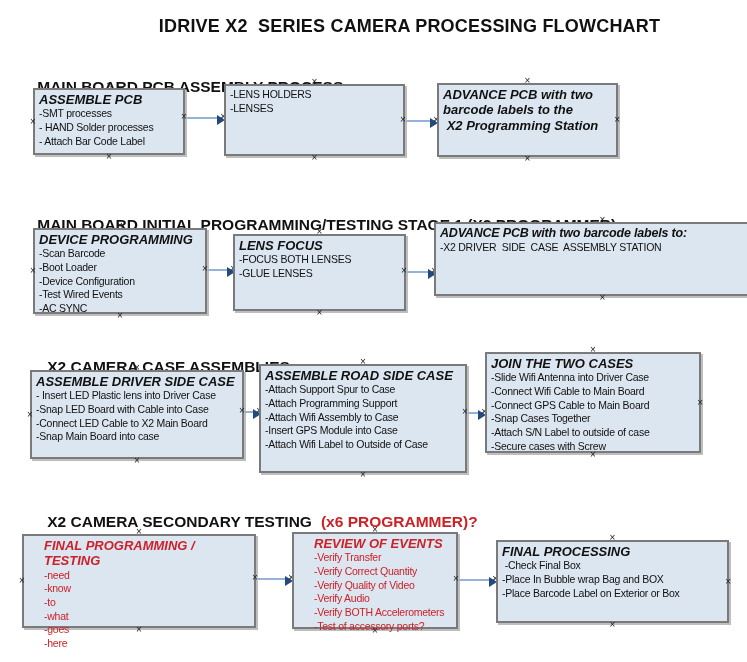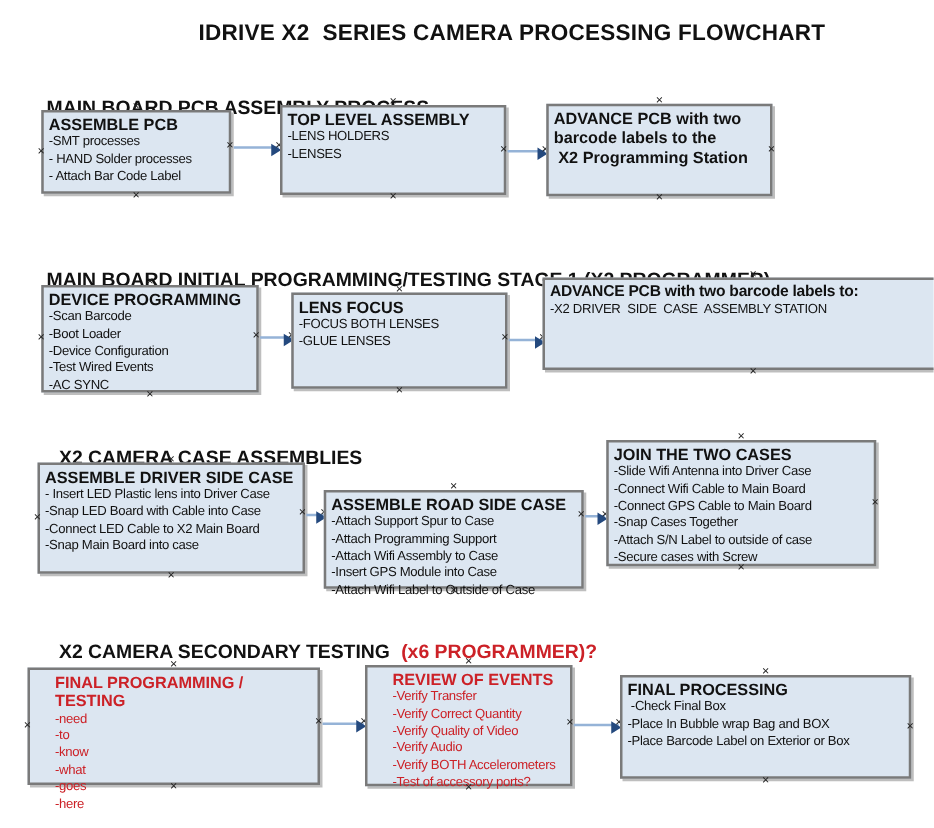--- a/index.html
+++ b/index.html
@@ -19,21 +19,21 @@
   .sec-heading .red-part { color:var(--red_text,#cc2127); margin-left:9px; }
 
   .vbox {
     position:absolute; box-sizing:border-box;
     background:var(--box_fill,#dce6f1);
     border:2px solid var(--box_border,#7a7a7a);
     box-shadow:2px 2px 0 rgba(110,110,110,0.45);
     padding:2px 3px 0 4px;
   }
   .box-title {
-    font-size:13px; font-weight:bold; line-height:1.18; white-space:pre-wrap;
+    font-size:13px; font-weight:bold; line-height:1.18; white-space:pre-wrap;font-style:italic;
   }
   .box-title.tight { font-size:12.5px; white-space:nowrap; letter-spacing:-0.2px; }
   .box-line {
     font-size:10.5px; line-height:1.3; white-space:pre-wrap; letter-spacing:-0.25px;
   }
   .vbox.red .box-title, .vbox.red .box-line { color:var(--red_text,#cc2127);padding-left:16px; }
 
   
   .vbox::before {
     content:"\00d7"; position:absolute; top:-9px; left:50%; transform:translateX(-50%);
@@ -73,21 +73,20 @@
     <div class="box-line">-SMT processes</div>
     <div class="box-line">- HAND Solder processes</div>
     <div class="box-line">- Attach Bar Code Label</div>
   </div>
 
   <div class="arrow" style="left:187px;top:117px;width:36px">
     <span class="head"></span>
   </div>
 
   <div class="vbox" style="left:224px;top:84px;width:181px;height:72px">
-    <div class="box-title">TOP LEVEL ASSEMBLY</div>
     <div class="box-line">-LENS HOLDERS</div>
     <div class="box-line">-LENSES</div>
   </div>
 
   <div class="arrow" style="left:406px;top:120px;width:30px">
     <span class="head"></span>
   </div>
 
   <div class="vbox" style="left:437px;top:83px;width:181px;height:74px">
     <span class="hr"></span>
@@ -139,21 +138,21 @@
     <div class="box-line">- Insert LED Plastic lens into Driver Case</div>
     <div class="box-line">-Snap LED Board with Cable into Case</div>
     <div class="box-line">-Connect LED Cable to X2 Main Board</div>
     <div class="box-line">-Snap Main Board into case</div>
   </div>
 
   <div class="arrow" style="left:245px;top:411px;width:14px">
     <span class="head"></span>
   </div>
 
-  <div class="vbox" style="left:259px;top:392px;width:208px;height:79px">
+  <div class="vbox" style="left:259px;top:364px;width:208px;height:109px">
     <div class="box-title">ASSEMBLE ROAD SIDE CASE</div>
     <div class="box-line">-Attach Support Spur to Case</div>
     <div class="box-line">-Attach Programming Support</div>
     <div class="box-line">-Attach Wifi Assembly to Case</div>
     <div class="box-line">-Insert GPS Module into Case</div>
     <div class="box-line">-Attach Wifi Label to Outside of Case</div>
   </div>
 
   <div class="arrow" style="left:468px;top:412px;width:16px">
     <span class="head"></span>
@@ -171,22 +170,22 @@
   </div>
 
   <div class="sec-heading" style="left:30px;top:495px">
     <span>X2 CAMERA SECONDARY TESTING</span><span class="red-part">(x6 PROGRAMMER)?</span>
   </div>
 
   <div class="vbox red" style="left:22px;top:534px;width:234px;height:94px">
     <span class="hl"></span>
     <div class="box-title">FINAL PROGRAMMING / TESTING</div>
     <div class="box-line">-need</div>
+    <div class="box-line">-know</div>
     <div class="box-line">-to</div>
-    <div class="box-line">-know</div>
     <div class="box-line">-what</div>
     <div class="box-line">-goes</div>
     <div class="box-line">-here</div>
   </div>
 
   <div class="arrow" style="left:258px;top:578px;width:33px">
     <span class="head"></span>
   </div>
 
   <div class="vbox red" style="left:292px;top:532px;width:166px;height:97px">

